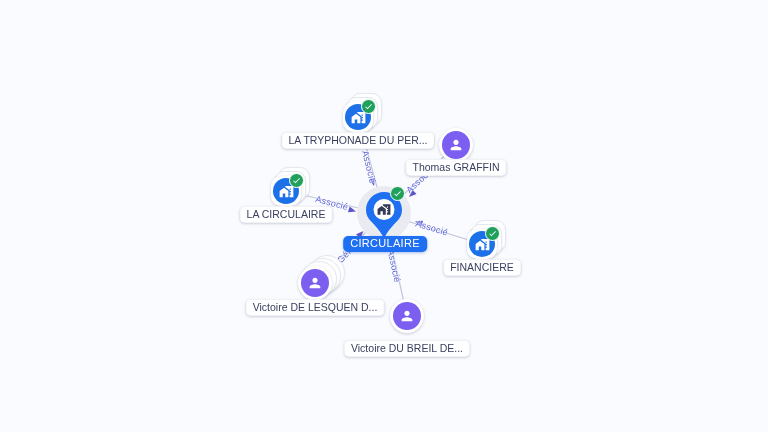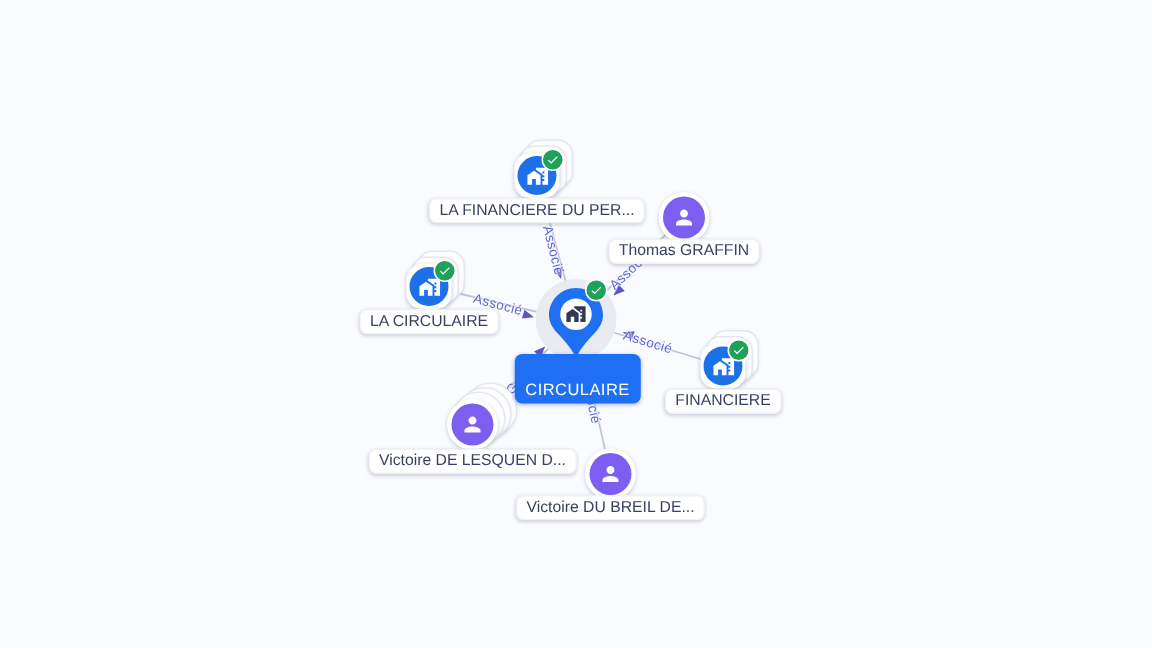--- a/index.html
+++ b/index.html
@@ -60,21 +60,21 @@
   }
   .pin{position:absolute;left:-19px;top:-22px;z-index:2;}
   .center-badge{
     position:absolute;left:6px;top:-27px;width:15px;height:15px;border-radius:50%;
     background:#1fa15c;border:1.5px solid #fff;box-sizing:border-box;
     display:flex;align-items:center;justify-content:center;z-index:3;
   }
   .center-pill{
     position:absolute;left:1px;top:23px;transform:translateX(-50%);
     background:#1e6ff2;color:#fff;font-size:11px;line-height:13px;
-    padding:18px 7px 2px;border-radius:5px;white-space:nowrap;letter-spacing:.3px;
+    padding:1px 7px 2px;border-radius:5px;white-space:nowrap;letter-spacing:.3px;
     box-shadow:0 1px 3px rgba(30,80,200,.35);z-index:4;
   }
 </style>
 </head>
 <body>
 
 <div class="canvas">
 
   <svg class="edges-svg" width="768" height="432" viewBox="0 0 768 432">
     <g stroke="#bfc5d8" stroke-width="1.2">
@@ -112,21 +112,21 @@
               <path d="M10 3v1.97l7 5V11h2v2h-2v2h2v2h-2v4h6V3H10zm9 6h-2V7h2v2z"></path>
             </g>
           </svg>
       </div>
     </div>
     <div class="badge">
       <svg width="9" height="9" viewBox="0 0 24 24">
           <path fill="#fff" d="M9 16.17 4.83 12l-1.42 1.41L9 19 21 7l-1.41-1.41z"></path>
         </svg>
     </div>
-    <div class="pill">LA FINANCIERE DU PER...</div>
+    <div class="pill">LA TRYPHONADE DU PER...</div>
   </div>
 
   <div class="node person" style="left:456px;top:145px;">
     <div class="card">
       <div class="icon-circle">
         <svg width="16" height="16" viewBox="0 0 24 24">
             <path fill="#fff" d="M12 12c2.21 0 4-1.79 4-4s-1.79-4-4-4-4 1.79-4 4 1.79 4 4 4zm0 2c-2.67 0-8 1.34-8 4v2h16v-2c0-2.66-5.33-4-8-4z"></path>
           </svg>
       </div>
     </div>
@@ -190,21 +190,21 @@
   </div>
 
   <div class="node person" style="left:407px;top:316px;">
     <div class="card">
       <div class="icon-circle">
         <svg width="16" height="16" viewBox="0 0 24 24">
             <path fill="#fff" d="M12 12c2.21 0 4-1.79 4-4s-1.79-4-4-4-4 1.79-4 4 1.79 4 4 4zm0 2c-2.67 0-8 1.34-8 4v2h16v-2c0-2.66-5.33-4-8-4z"></path>
           </svg>
       </div>
     </div>
-    <div class="pill" style="top:14px;">Victoire DU BREIL DE...</div>
+    <div class="pill" style="top:24px;">Victoire DU BREIL DE...</div>
   </div>
 
   <div class="center-node" style="left:384px;top:213px;">
     <div class="halo"></div>
     <svg class="pin" width="38" height="48" viewBox="0 0 38 48">
       <path fill="#1e6ff2" d="M19 1C9.06 1 1 9.06 1 19c0 4.6 1.9 8 5.2 11.6 2.4 2.6 7.3 7.3 11.2 14 .7 1.2 2.5 1.2 3.2 0 3.9-6.7 8.8-11.4 11.2-14C35.1 27 37 23.6 37 19 37 9.06 28.94 1 19 1z"></path>
       <circle cx="19" cy="18.5" r="10.5" fill="#ffffff"></circle>
       <g transform="translate(12,11.5) scale(0.583)" fill="#333a56">
         <path d="M1 11v10h5v-6h4v6h5V11L8 6z"></path>
         <path d="M10 3v1.97l7 5V11h2v2h-2v2h2v2h-2v4h6V3H10zm9 6h-2V7h2v2z"></path>

